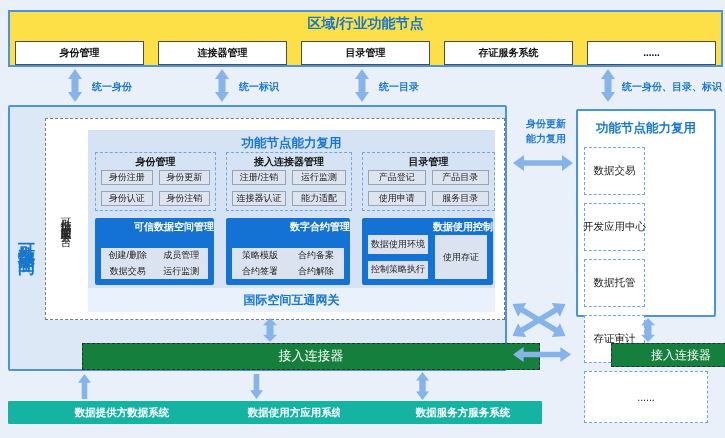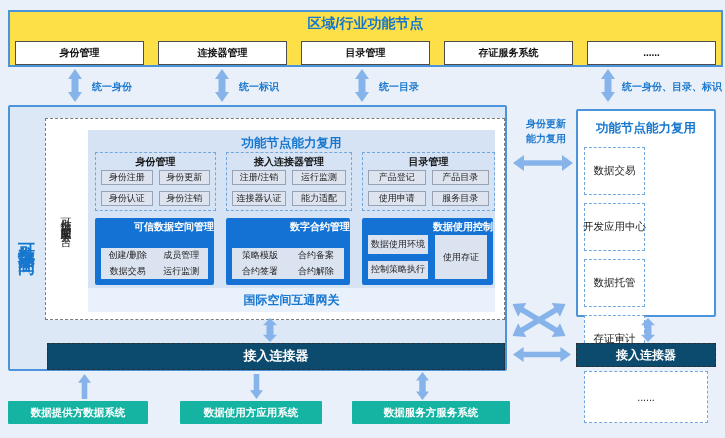--- a/index.html
+++ b/index.html
@@ -67,22 +67,22 @@
   .mgmt-grid{flex:1;display:grid;grid-template-columns:1fr 1fr;padding:0 6px 6px;margin-top:13px;}
   .mgmt-grid3{flex:1;display:grid;grid-template-columns:1.15fr 1fr;grid-template-rows:1fr 1fr;gap:7px;padding:0 6px 6px;border-radius:18px;}
   .mgmt-itm{background:#dbe3f0;font-size:9px;color:#222;
     display:flex;align-items:center;justify-content:center;white-space:nowrap;}
   .span-rows{grid-row:1/3;grid-column:2;}
 
   .gateway{position:absolute;left:0;top:158px;width:407px;height:24px;background:#e9f1fc;
     font-size:12px;font-weight:bold;color:#1777cf;text-align:center;line-height:24px;}
 
   .bar{
-    background:#0c4a6e;border:1px dashed #2e2e2e;
-    color:#ffffff;font-weight:bold;text-align:center;
+    background:#15803d;border:1px dashed #2e2e2e;
+    color:#ffffff;font-weight:normal;text-align:center;margin-left:35px;
   }
   .bar-left{position:absolute;left:37px;top:236px;width:456px;height:25px;font-size:13px;line-height:23px;}
 
   
   .right-node{
     left:576px;top:109px;width:140px;height:208px;
     background:#ffffff;border:2px solid #4b94dc;border-radius:2px;
   }
   .right-title{margin-top:9px;text-align:center;font-size:12.5px;font-weight:bold;color:#1777cf;}
   .right-grid{position:absolute;left:6px;right:6px;top:36px;display:flex;flex-wrap:wrap;gap:8px 5px;}
@@ -97,20 +97,21 @@
   .bar-right{position:absolute;left:576px;top:343px;width:140px;height:24px;font-size:12px;line-height:22px;}
 
   .interlink{position:absolute;left:516px;top:116px;width:60px;text-align:center;
     font-size:10px;font-weight:bold;color:#1f7ad0;line-height:15px;}
 
   
   .sys{
     position:absolute;top:401px;height:23px;background:#15b3a2;
     color:#ffffff;font-size:10.5px;font-weight:bold;text-align:center;line-height:23px;
     border-radius:1px;
+    padding-left:44px;
   }
 </style>
 </head>
 <body>
 
 <svg width="0" height="0" style="position:absolute">
   <defs>
     <symbol id="dv" viewBox="0 0 14 30" preserveAspectRatio="none">
       <polygon class="arrow" points="7,0 14,9 10.5,9 10.5,21 14,21 7,30 0,21 3.5,21 3.5,9 0,9"></polygon>
     </symbol>
@@ -275,13 +276,13 @@
   </svg>
 <svg class="abs" style="left:250px;top:374px;width:13px;height:25px">
     <use href="#dn"></use>
   </svg>
 <svg class="abs" style="left:416px;top:372px;width:13px;height:28px">
     <use href="#dv"></use>
   </svg>
 
 <div class="sys" style="left:8px;width:140px">数据提供方数据系统</div>
 <div class="sys" style="left:180px;width:142px">数据使用方应用系统</div>
-<div class="sys" style="left:352px;width:158px">数据服务方服务系统</div>
+<div class="sys" style="left:340px;width:158px">数据服务方服务系统</div>
 
 </body></html>

